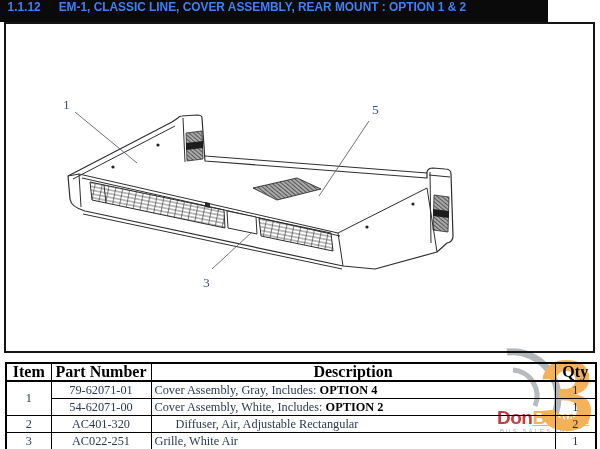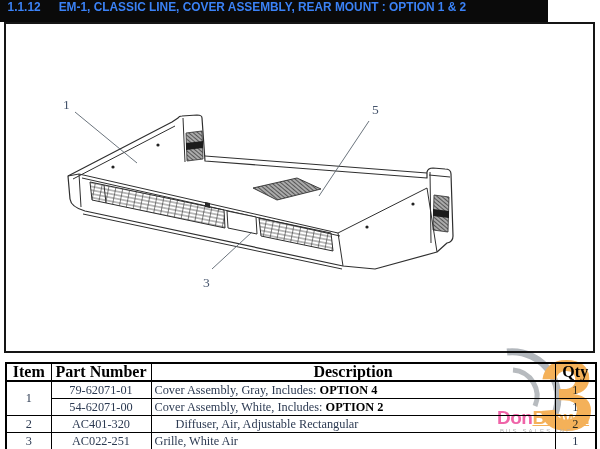--- a/index.html
+++ b/index.html
@@ -42,21 +42,21 @@
   td.desc{text-align:left;padding-left:5px;color:#222c3c;}
   td.desc .bold{font-weight:700;color:#000;}
   td.desc.indent{padding-left:24px;}
   
   .watermark{
     position:absolute;left:487px;top:344px;width:112px;height:103px;
     mix-blend-mode:multiply;opacity:.85;z-index:5;
     font-family:"Liberation Sans",sans-serif;pointer-events:none;
   }
   .wm-brand{position:absolute;left:10px;top:63px;font-size:19px;font-weight:700;letter-spacing:-.5px;white-space:nowrap;}
-  .wm-gray{color:#ec4899;}
+  .wm-gray{color:#b91c1c;}
   .wm-orange{color:#F2A33C;text-decoration:underline;}
   .wm-tagline{position:absolute;left:13px;top:84px;font-size:6px;letter-spacing:2.1px;color:#a2a2a2;white-space:nowrap;}
 </style>
 </head>
 <body>
 
 <div class="titlebar">
   <div class="inner">
     <span>1.1.12</span>
     <span>EM-1, CLASSIC LINE, COVER ASSEMBLY, REAR MOUNT : OPTION 1 &amp; 2</span>

